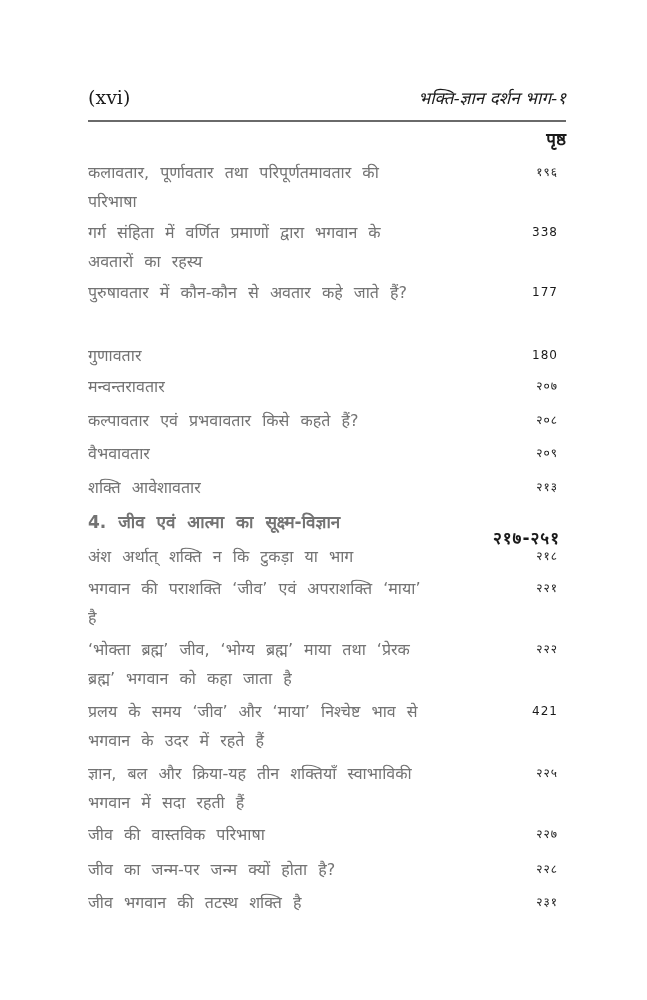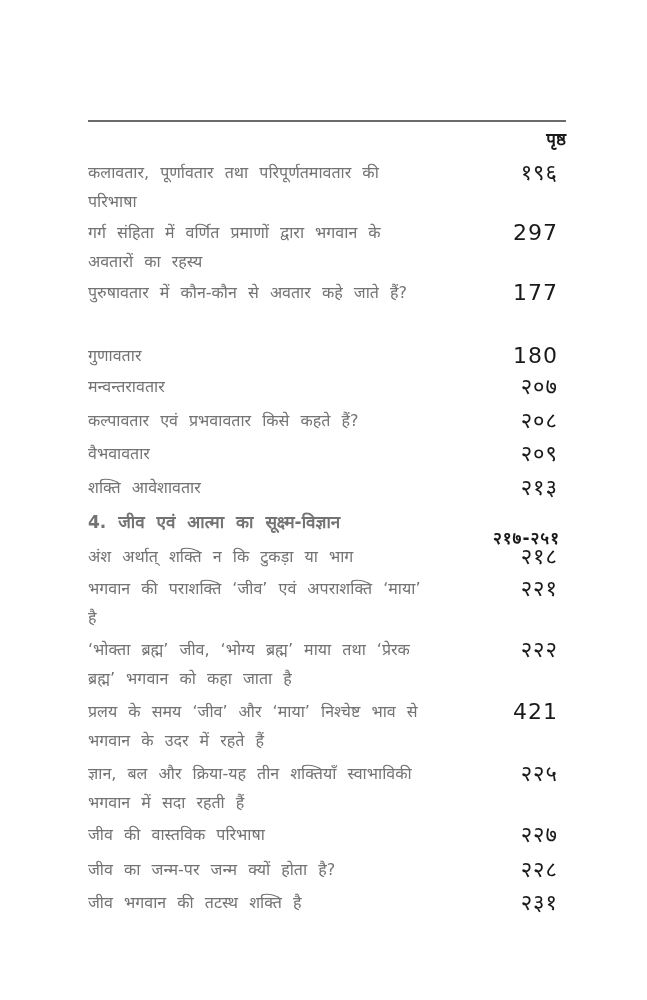--- a/index.html
+++ b/index.html
@@ -80,21 +80,21 @@
       width: 345px;
       font-size: 16px;
       line-height: 29px;
       word-spacing: 6px;
       color: #737373;
     }
     .entry-page {
       position: absolute;
       right: 8px;
       top: 0;
-      font-size: 22px;
+      font-size: 12px;
       line-height: 29px;
       letter-spacing: 1px;
       color: #1a1a1a;
     }
     .entry.chapter .entry-title {
       font-weight: bold;
       font-size: 17px;
       width: 380px;
     }
     .entry.chapter .entry-page {
@@ -102,35 +102,39 @@
       font-size: 17px;
       right: 6px;
       margin-top: 16px;
     }
   </style>
 </head>
 <body>
 
 <div class="page">
 
+  <div class="running-head">
+    <span class="page-number">(xvi)</span>
+    <span class="book-title">भक्ति-ज्ञान दर्शन भाग-१</span>
+  </div>
 
   <div class="rule"></div>
 
   <div class="page-col-head">पृष्ठ</div>
 
   <div class="toc">
 
     <div class="entry" style="top:0px;">
       <span class="entry-title">कलावतार, पूर्णावतार तथा परिपूर्णतमावतार की परिभाषा</span>
       <span class="entry-page">१९६</span>
     </div>
 
     <div class="entry" style="top:60px;">
       <span class="entry-title">गर्ग संहिता में वर्णित प्रमाणों द्वारा भगवान के अवतारों का रहस्य</span>
-      <span class="entry-page">297</span>
+      <span class="entry-page">338</span>
     </div>
 
     <div class="entry" style="top:120px;">
       <span class="entry-title">पुरुषावतार में कौन-कौन से अवतार कहे जाते हैं?</span>
       <span class="entry-page">177</span>
     </div>
 
     <div class="entry" style="top:183px;">
       <span class="entry-title">गुणावतार</span>
       <span class="entry-page">180</span>

